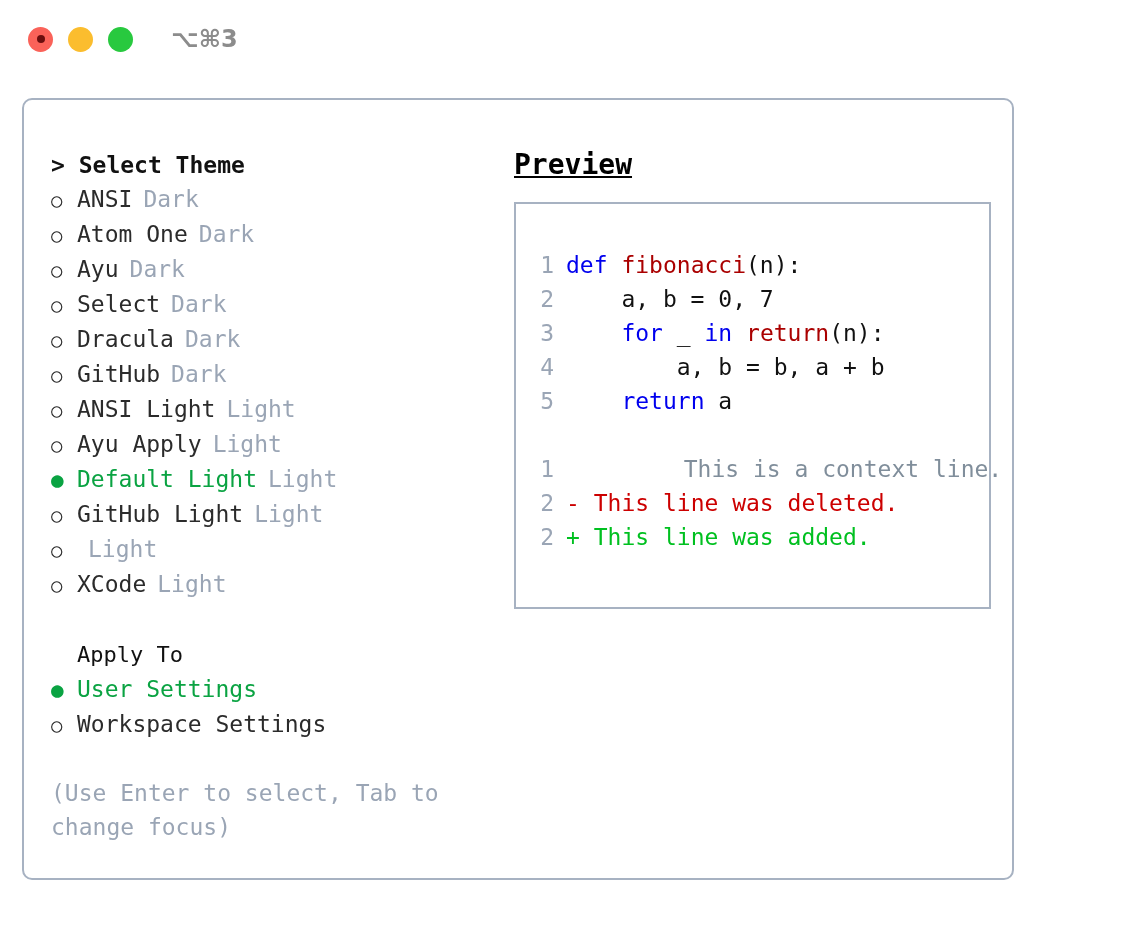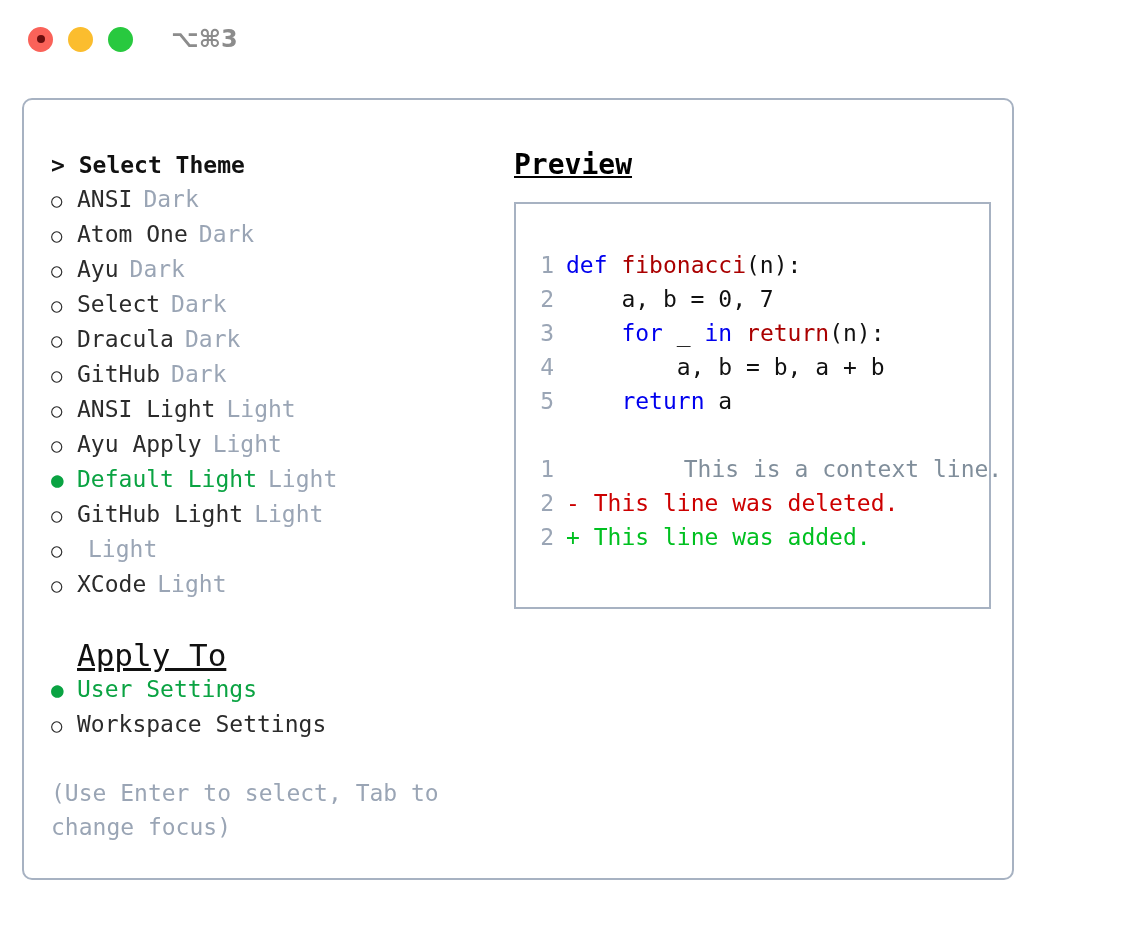--- a/index.html
+++ b/index.html
@@ -125,26 +125,25 @@
   .opt-label { color: #2b2b2b; }
   .opt-row.selected .opt-label { color: #0aa342; }
   .opt-tag {
     color: #9aa5b5;
     padding-left: 11px;
   }
 
   .section-gap { height: 36px; }
 
   .section-title {
-    font-size: 31px;
+    font-size: 22px;
     line-height: 34px;
     color: #111111;
     padding-left: 26px;
     white-space: pre;
-    text-decoration: underline;
   }
 
   .hint {
     margin-top: 34px;
     font-size: 23px;
     line-height: 34px;
     color: #9aa5b5;
     width: 415px;
     white-space: pre-wrap;
   }

